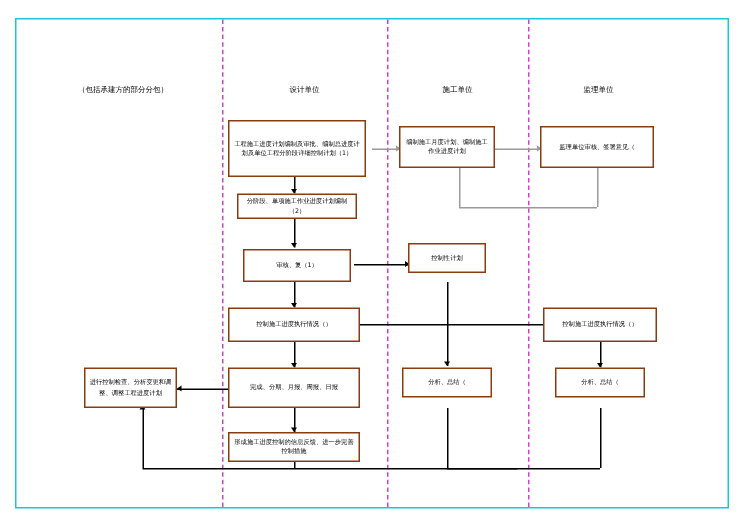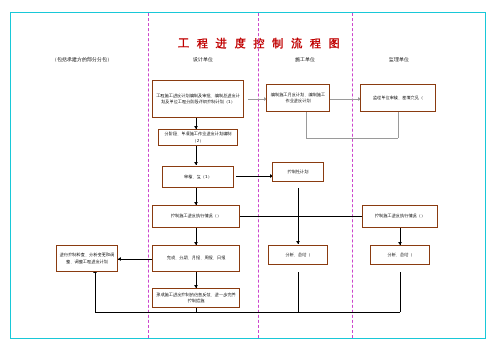--- a/index.html
+++ b/index.html
@@ -34,21 +34,20 @@
   .ar-left{border-top:2px solid transparent;border-bottom:2px solid transparent;border-right:3px solid #000;}
   .ar-right.gray-a{border-left-color:#9a9a9a;}
 </style>
 </head>
 <body>
 
 <div id="page">
 
   <div class="frame"></div>
 
-  <div class="title">工 程 进 度 控 制 流 程 图</div>
 
   <div class="vsep" style="left:148px;"></div>
   <div class="vsep" style="left:258px;"></div>
   <div class="vsep" style="left:352px;"></div>
 
   <div class="colhead" style="left:18px;width:128px;">（包括承建方的部分分包）</div>
   <div class="colhead" style="left:150px;width:106px;">设计单位</div>
   <div class="colhead" style="left:260px;width:90px;">施工单位</div>
   <div class="colhead" style="left:354px;width:90px;">监理单位</div>
 

